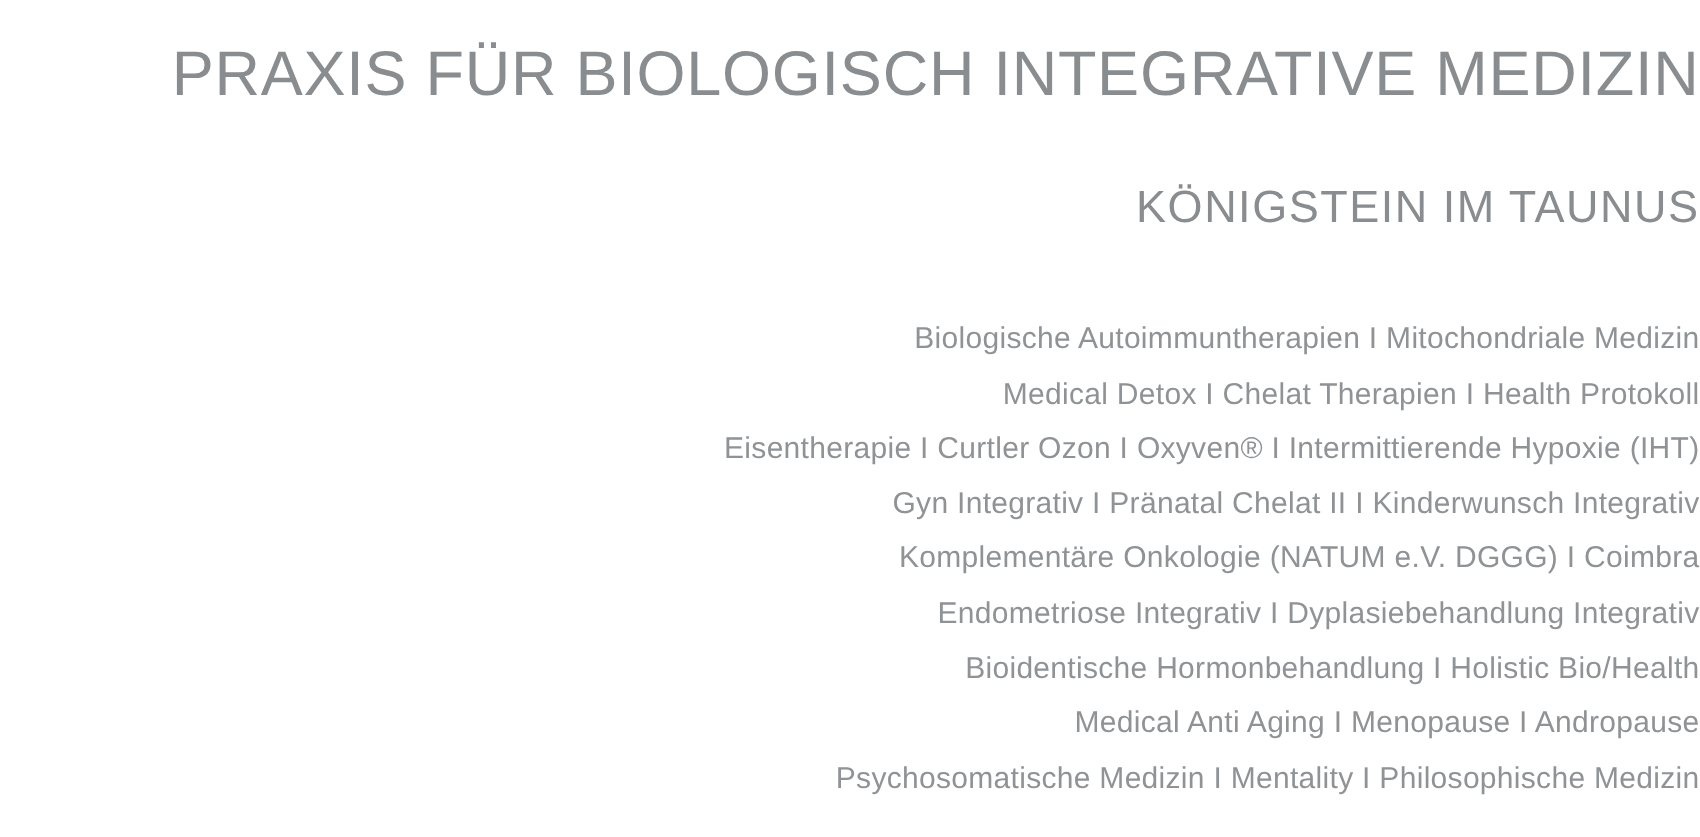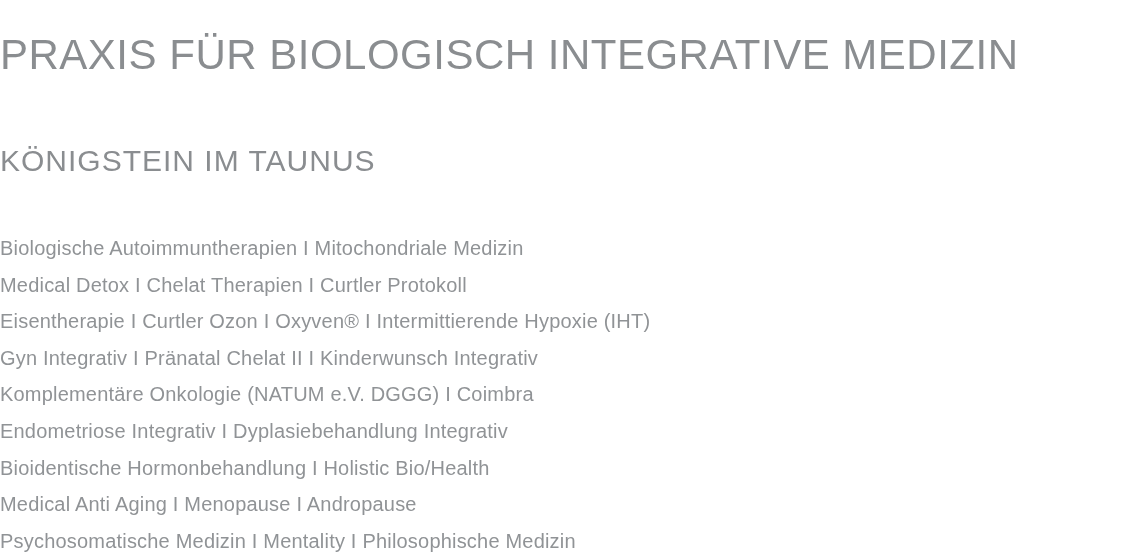--- a/index.html
+++ b/index.html
@@ -9,35 +9,35 @@
   body {
     width: 1133px;
     height: 558px;
     overflow: hidden;
     background: var(--bg-color, #ffffff);
     font-family: "Liberation Sans", sans-serif;
     -webkit-font-smoothing: antialiased;
   }
   .banner {
     width: 100%;
-    text-align: left;
-    padding-top: 26px;
+    text-align: right;
+    padding-top: 20px;
     box-sizing: border-box;
   }
   .page-title {
     margin: 0;
     font-size: 42px;
     font-weight: 400;
     letter-spacing: 0.5px;
     line-height: 58px;
     white-space: nowrap;
     color: var(--heading-color, #8a8d90);
   }
   .page-subtitle {
-    margin-top: 60px;
+    margin-top: 44px;
     font-size: 30px;
     font-weight: 400;
     letter-spacing: 1px;
     line-height: 34px;
     white-space: nowrap;
     color: var(--heading-color, #8a8d90);
   }
   .services {
     margin-top: 52px;
     font-size: 20px;
@@ -53,21 +53,21 @@
 </head>
 <body>
 
 <main class="banner">
   <h1 class="page-title">PRAXIS FÜR BIOLOGISCH INTEGRATIVE MEDIZIN</h1>
 
   <div class="page-subtitle">KÖNIGSTEIN IM TAUNUS</div>
 
   <div class="services">
       <div class="service-line">Biologische Autoimmuntherapien I Mitochondriale Medizin</div>
-      <div class="service-line">Medical Detox I Chelat Therapien I Curtler Protokoll</div>
+      <div class="service-line">Medical Detox I Chelat Therapien I Health Protokoll</div>
       <div class="service-line">Eisentherapie I Curtler Ozon I Oxyven® I Intermittierende Hypoxie (IHT)</div>
       <div class="service-line">Gyn Integrativ I Pränatal Chelat II I Kinderwunsch Integrativ</div>
       <div class="service-line">Komplementäre Onkologie (NATUM e.V. DGGG) I Coimbra</div>
       <div class="service-line">Endometriose Integrativ I Dyplasiebehandlung Integrativ</div>
       <div class="service-line">Bioidentische Hormonbehandlung I Holistic Bio/Health</div>
       <div class="service-line">Medical Anti Aging I Menopause I Andropause</div>
       <div class="service-line">Psychosomatische Medizin I Mentality I Philosophische Medizin</div>
     </div>
 </main>
 

